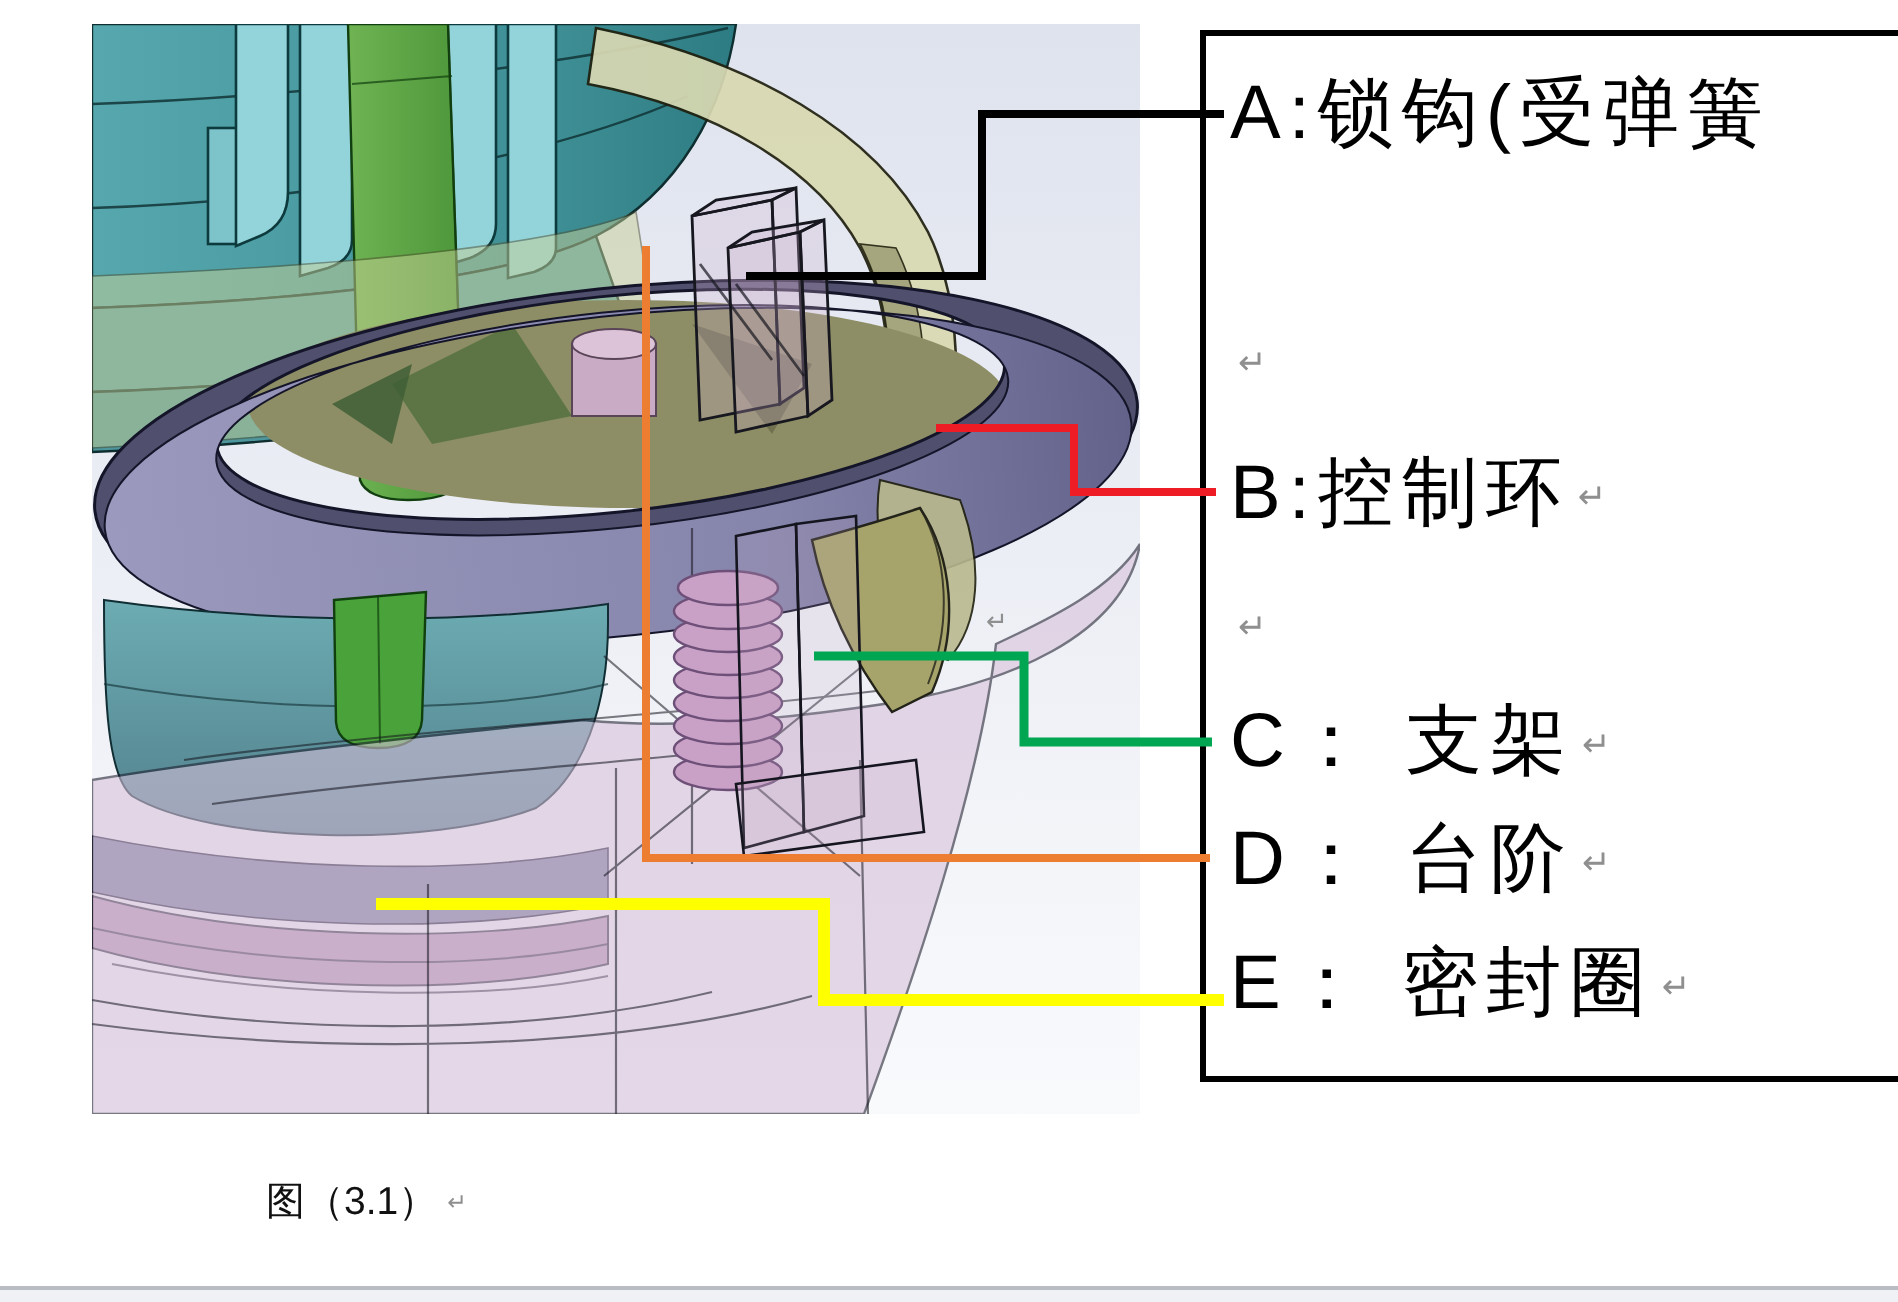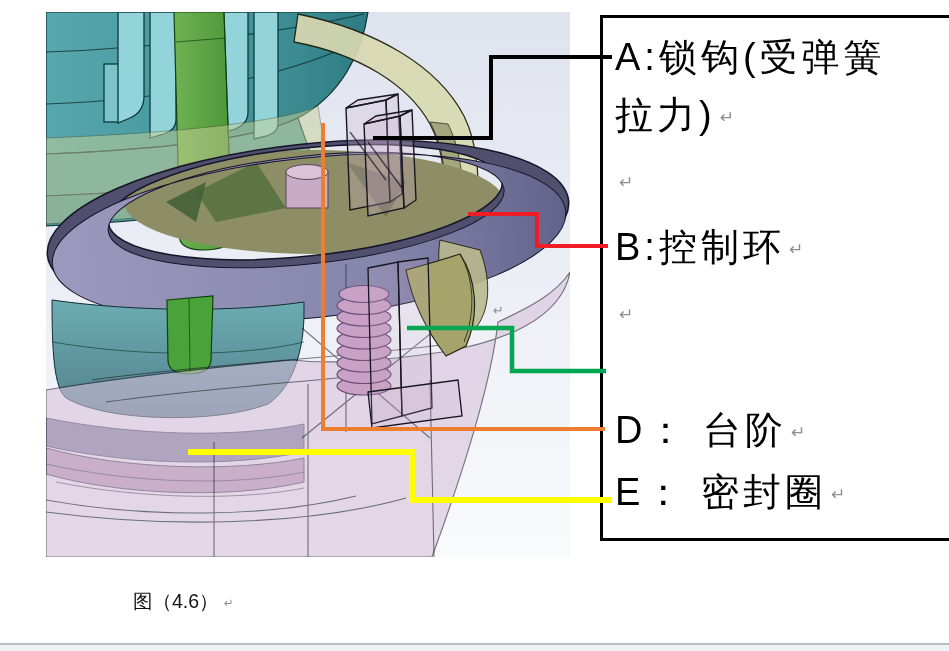--- a/index.html
+++ b/index.html
@@ -159,30 +159,30 @@
 <svg id="leaders" xmlns="http://www.w3.org/2000/svg">
   <polyline points="373,138 491,138 491,57 612,57" fill="none" stroke-width="4" stroke="#000000"></polyline>
   <polyline points="468,214 537,214 537,246 608,246" fill="none" stroke-width="4" stroke="#ee1c25"></polyline>
   <polyline points="407,328 512,328 512,371 606,371" fill="none" stroke-width="4.5" stroke="#00a651"></polyline>
   <polyline points="323,123 323,429 605,429" fill="none" stroke-width="4" stroke="#ed7d31"></polyline>
   <polyline points="188,452 412,452 412,500 612,500" fill="none" stroke-width="6" stroke="#ffff00"></polyline>
 </svg>
 
 <div id="textbox">
   <div class="pline" style="top:14px"><span>A:锁钩(受弹簧</span><span class="pmark"></span></div>
-  <div class="pline" style="top:72px"><span>拉力)</span><span class="pmark">↵</span></div>
   <div class="pline" style="top:137px"><span></span><span class="pmark">↵</span></div>
   <div class="pline" style="top:204px"><span>B:控制环</span><span class="pmark">↵</span></div>
   <div class="pline" style="top:269px"><span></span><span class="pmark">↵</span></div>
+  <div class="pline" style="top:328px"><span>C： 支架</span><span class="pmark">↵</span></div>
   <div class="pline" style="top:449px"><span>E： 密封圈</span><span class="pmark">↵</span></div>
   <div class="pline" style="top:387px"><span>D： 台阶</span><span class="pmark">↵</span></div>
 </div>
 
 <span id="stray-mark">↵</span>
 
 <div id="caption">
-  <div><span>图（4.6）</span><span class="pmark">↵</span></div>
+  <div><span>图（3.1）</span><span class="pmark">↵</span></div>
 </div>
 
 <div id="bottom-line"></div>
 <div id="bottom-strip"></div>
 
 </div>
 
 </body></html>

